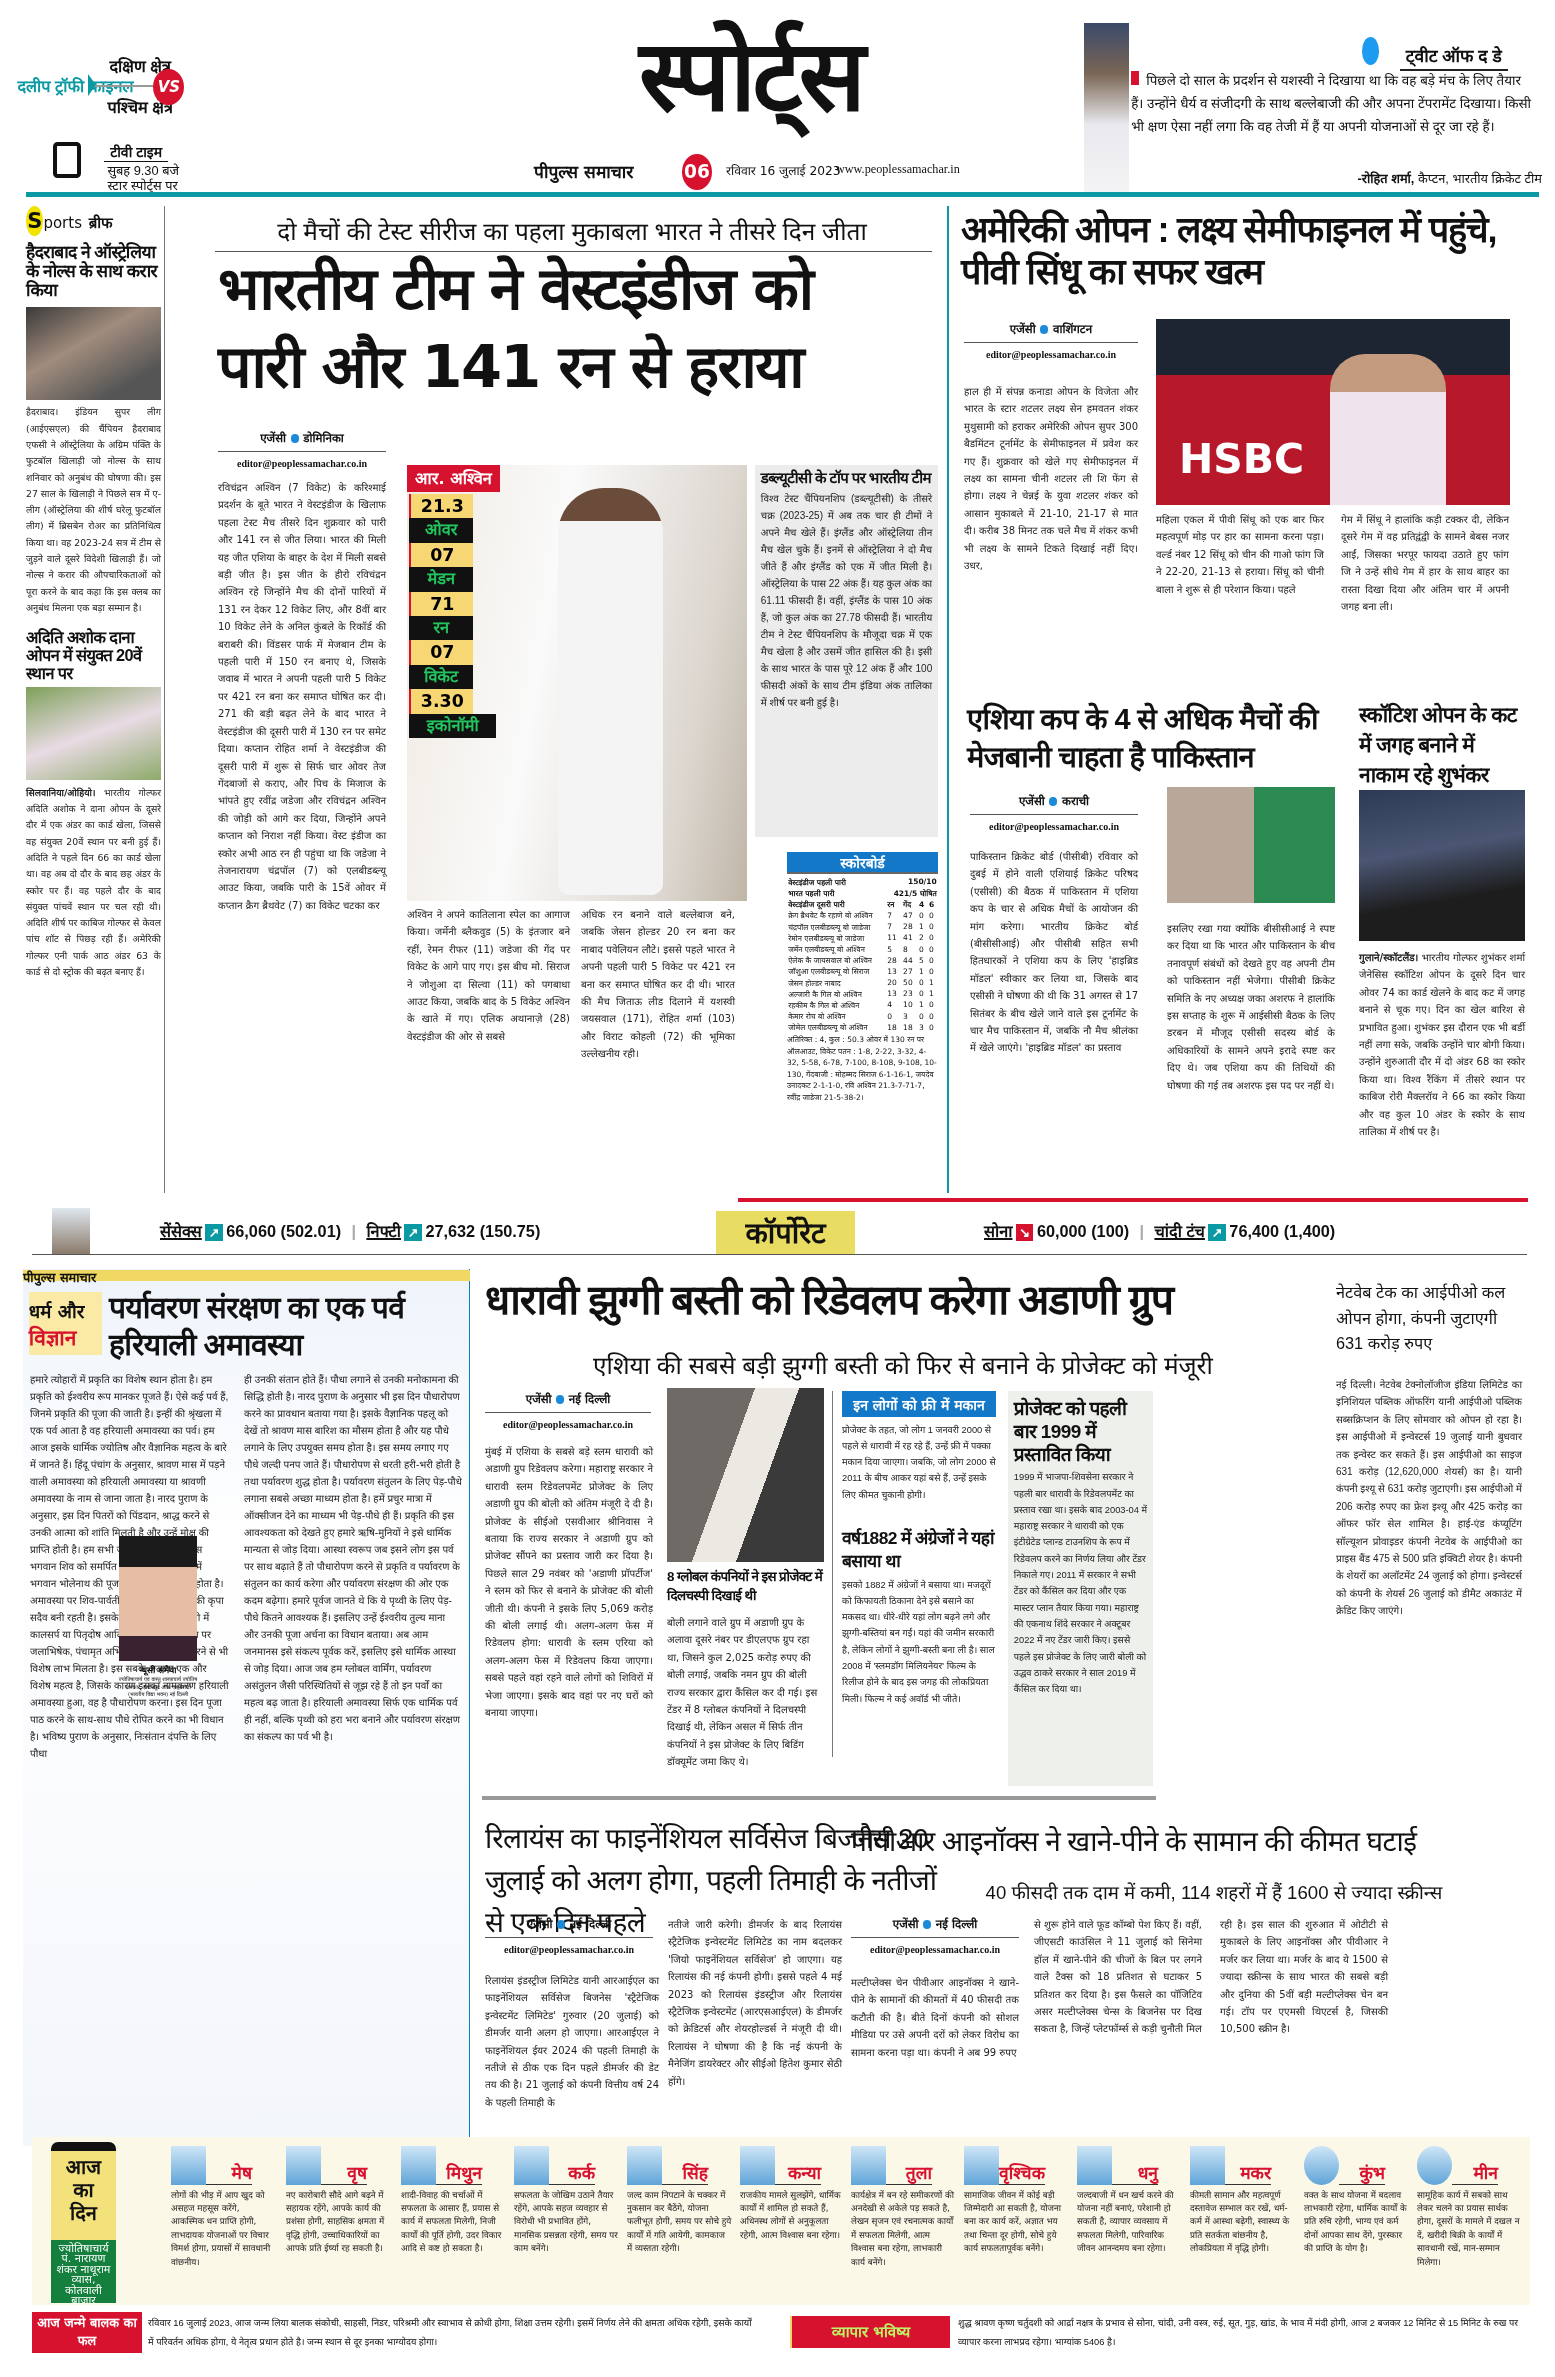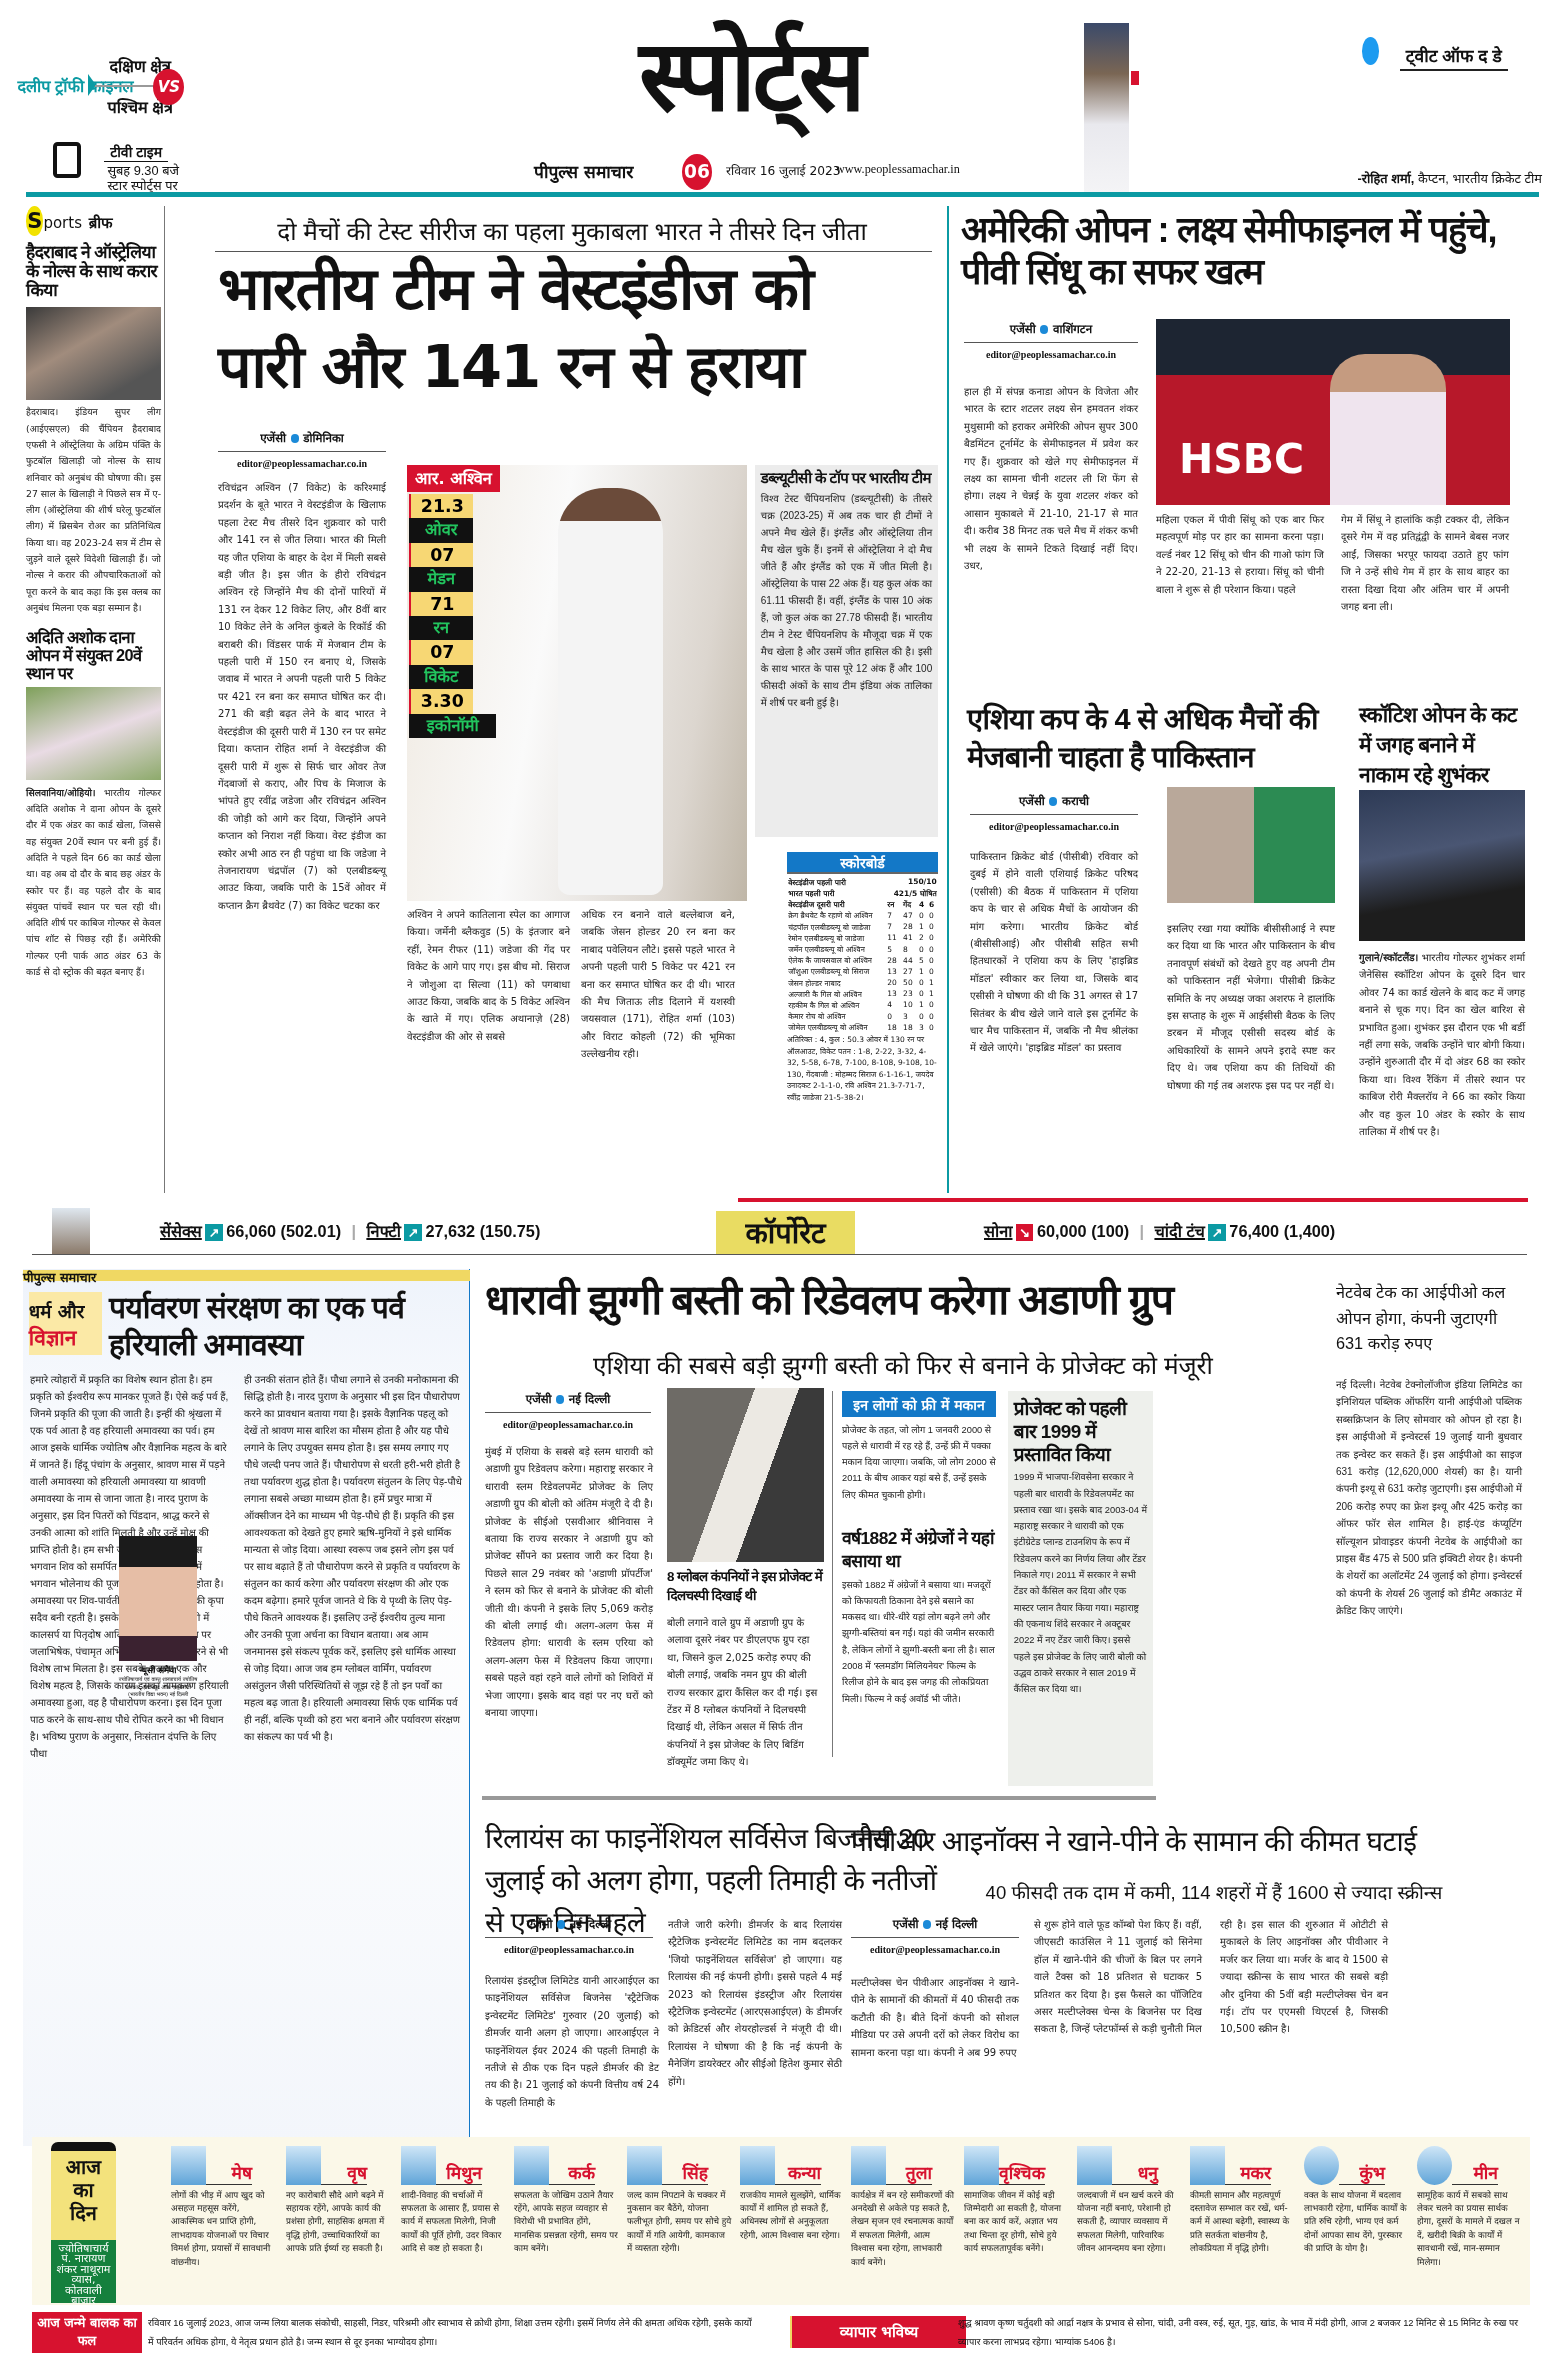--- a/index.html
+++ b/index.html
@@ -51,20 +51,21 @@
   <span class="abs" style="left:148px;top:0;width:30px;height:36px;border-radius:50%;background:#d7122f;color:#fff;font-weight:bold;font-size:18.6px;text-align:center;line-height:36px">06</span>
   <span class="abs" style="left:192px;top:8.1px;font-size:12.2px">रविवार 16 जुलाई 2023</span>
   <span class="abs" style="left:302px;top:8.1px;font-size:12.2px;font-family:'Liberation Serif',serif">www.peoplessamachar.in</span>
 </div>
 
 <div class="abs photo" style="left:1084px;top:22.6px;width:45px;height:169px;background:linear-gradient(180deg,#3b4a6a 0%,#7a6654 30%,#e9e9ee 60%,#f4f4f6 100%)"></div>
 <div class="abs" style="left:1130px;top:22.6px;width:412px;height:168px">
   <div class="abs" style="left:232px;top:14.5px;width:17.4px;height:28px;border-radius:50%;background:#1d9bf0"></div>
   <div class="abs cond" style="left:270px;top:20.3px;font-size:17.4px;font-weight:bold;border-bottom:2.3px solid #222;padding:0 5.8px 2.3px">ट्वीट ऑफ द डे</div>
   <div class="abs" style="left:1.2px;top:48px;width:8.1px;height:14px;background:#d7122f"></div>
+  <div class="abs cond" style="left:1.2px;top:46px;width:401px;font-size:13.4px;line-height:23px;text-indent:15px">पिछले दो साल के प्रदर्शन से यशस्वी ने दिखाया था कि वह बड़े मंच के लिए तैयार हैं। उन्होंने धैर्य व संजीदगी के साथ बल्लेबाजी की और अपना टेंपरामेंट दिखाया। किसी भी क्षण ऐसा नहीं लगा कि वह तेजी में हैं या अपनी योजनाओं से दूर जा रहे हैं।</div>
   <div class="abs cond" style="right:0;top:146px;font-size:12.8px">
     <b>-रोहित शर्मा,</b>
     <span>कैप्टन, भारतीय क्रिकेट टीम</span>
   </div>
 </div>
 
 <div class="abs teal" style="left:26px;top:192px;width:1513px;height:4.6px"></div>
 
 <div class="abs" style="left:26px;top:206px;width:135px">
   <div style="font-size:21px;line-height:31px">
@@ -340,15 +341,15 @@
 <div class="zod" style="left:740px;width:102px"><span class="ic"></span><span class="nm">कन्या</span><div class="tx">राजकीय मामले सुलझेंगे, धार्मिक कार्यों में शामिल हो सकते हैं, अधिनस्थ लोगों से अनुकूलता रहेगी, आत्म विश्वास बना रहेगा।</div></div>
 <div class="zod" style="left:851px;width:105px"><span class="ic"></span><span class="nm">तुला</span><div class="tx">कार्यक्षेत्र में बन रहे समीकरणों की अनदेखी से अकेले पड़ सकते है, लेखन सृजन एवं रचनात्मक कार्यों में सफलता मिलेगी, आत्म विश्वास बना रहेगा, लाभकारी कार्य बनेंगे।</div></div>
 <div class="zod" style="left:964px;width:105px"><span class="ic"></span><span class="nm">वृश्चिक</span><div class="tx">सामाजिक जीवन में कोई बड़ी जिम्मेदारी आ सकती है, योजना बना कर कार्य करें, अज्ञात भय तथा चिन्ता दूर होगी, सोचे हुये कार्य सफलतापूर्वक बनेंगे।</div></div>
 <div class="zod" style="left:1077px;width:105px"><span class="ic"></span><span class="nm">धनु</span><div class="tx">जल्दबाजी में धन खर्च करने की योजना नहीं बनाएं, परेशानी हो सकती है, व्यापार व्यवसाय में सफलता मिलेगी, पारिवारिक जीवन आनन्दमय बना रहेगा।</div></div>
 <div class="zod" style="left:1190px;width:105px"><span class="ic"></span><span class="nm">मकर</span><div class="tx">कीमती सामान और महत्वपूर्ण दस्तावेज सम्भाल कर रखें, धर्म-कर्म में आस्था बढ़ेगी, स्वास्थ्य के प्रति सतर्कता बांछनीय है, लोकप्रियता में वृद्धि होगी।</div></div>
 <div class="zod" style="left:1304px;width:105px"><span class="ic" style="border-radius:50%"></span><span class="nm">कुंभ</span><div class="tx">वक्त के साथ योजना में बदलाव लाभकारी रहेगा, धार्मिक कार्यों के प्रति रुचि रहेगी, भाग्य एवं कर्म दोनों आपका साथ देंगे, पुरस्कार की प्राप्ति के योग है।</div></div>
 <div class="zod" style="left:1417px;width:105px"><span class="ic" style="border-radius:50%"></span><span class="nm">मीन</span><div class="tx">सामूहिक कार्य में सबको साथ लेकर चलने का प्रयास सार्थक होगा, दूसरों के मामले में दखल न दें, खरीदी बिक्री के कार्यों में सावधानी रखें, मान-सम्मान मिलेगा।</div></div>
 
 <div class="abs" style="left:32px;top:2312px;width:110px;height:41px;background:#d7122f;color:#fff;font-weight:bold;font-size:12.8px;text-align:center;line-height:18.6px;padding-top:1.7px">आज जन्मे बालक का फल</div>
 <div class="abs cond" style="left:148px;top:2314px;width:610px;font-size:9.3px;line-height:18.6px">रविवार 16 जुलाई 2023, आज जन्म लिया बालक संकोची, साहसी, निडर, परिश्रमी और स्वाभाव से क्रोधी होगा, शिक्षा उत्तम रहेगी। इसमें निर्णय लेने की क्षमता अधिक रहेगी, इसके कार्यों में परिवर्तन अधिक होगा, ये नेतृत्व प्रधान होते है। जन्म स्थान से दूर इनका भाग्योदय होगा।</div>
-<div class="abs" style="left:790px;top:2316px;width:176px;height:32px;background:#d7122f;color:#ffffff;font-weight:bold;font-size:15px;text-align:center;line-height:32px;border-left:2.3px solid #f0d863">व्यापार भविष्य</div>
+<div class="abs" style="left:790px;top:2316px;width:160px;height:32px;background:#d7122f;color:#bef264;font-weight:bold;font-size:15px;text-align:center;line-height:32px;border-left:2.3px solid #f0d863">व्यापार भविष्य</div>
 <div class="abs cond" style="left:958px;top:2314px;width:569px;font-size:9.3px;line-height:18.6px">शुद्ध श्रावण कृष्ण चर्तुदशी को आर्द्रा नक्षत्र के प्रभाव से सोना, चांदी, उनी वस्त्र, रुई, सूत, गुड़, खांड, के भाव में मंदी होगी, आज 2 बजकर 12 मिनिट से 15 मिनिट के रुख पर व्यापार करना लाभप्रद रहेगा। भाग्यांक 5406 है।</div>
 
 
 </body></html>

